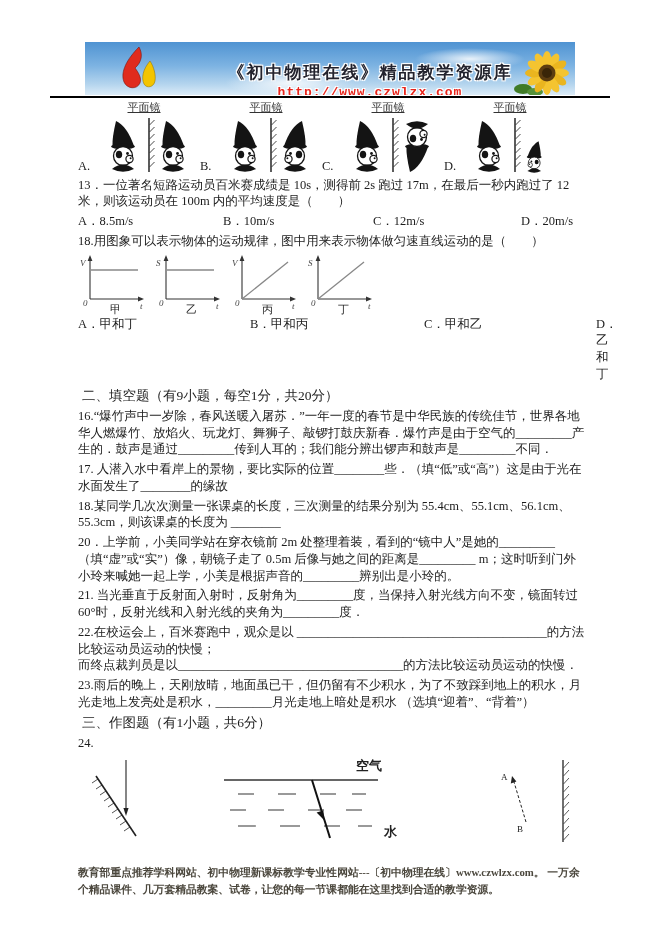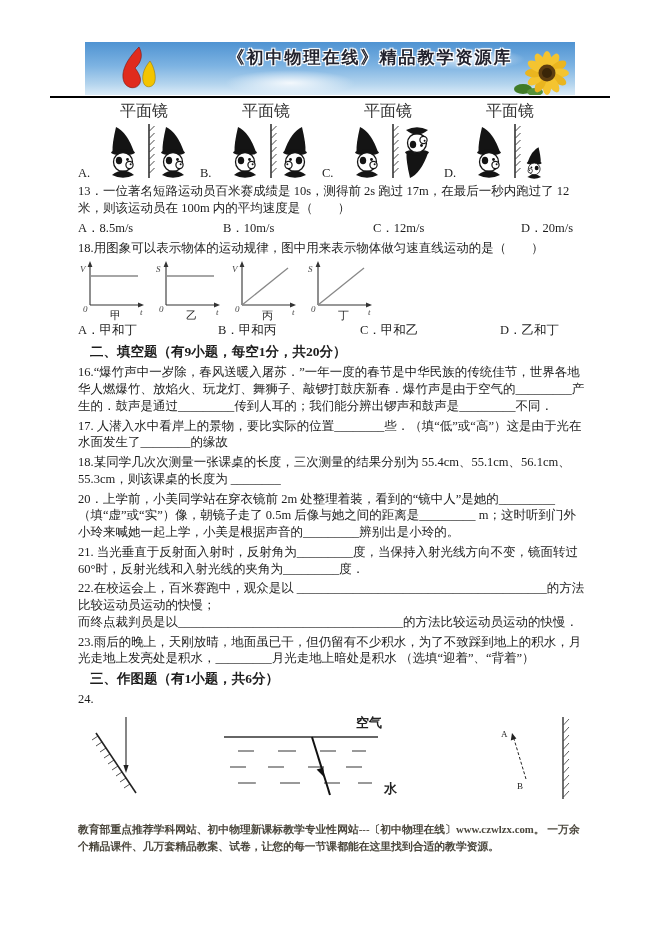--- a/index.html
+++ b/index.html
@@ -3,38 +3,38 @@
 <meta charset="utf-8">
 <style>
   html,body{margin:0;padding:0;background:#e8e8e8;}
   .page{position:relative;width:661px;height:936px;background:#ffffff;overflow:hidden;
         font-family:"Liberation Serif","DejaVu Serif",serif;color:#1c1c1c;}
   
   .banner{position:absolute;left:85px;top:42px;width:490px;height:53px;overflow:hidden;
           background:linear-gradient(180deg,#4f93d2 0%,#7db3e2 45%,#b5d5ee 80%,#dcecf8 100%);}
   .cloud{position:absolute;background:radial-gradient(closest-side,rgba(255,255,255,.85),rgba(255,255,255,0));border-radius:50%;}
   .banner-logo{position:absolute;left:24px;top:3px;}
-  .banner-text{position:absolute;left:100px;top:4px;width:370px;text-align:center;}
+  .banner-text{position:absolute;left:100px;top:19px;width:370px;text-align:center;}
   .banner-title{font-size:17px;font-weight:bold;letter-spacing:2px;color:#23232e;
                 text-shadow:-1px -1px 0 #fff,1px -1px 0 #fff,-1px 1px 0 #fff,1px 1px 0 #fff,0 0 3px #fff;}
   .banner-url{font-family:"Liberation Mono","DejaVu Sans Mono",monospace;font-size:13px;font-weight:bold;
               color:#e8251c;letter-spacing:1px;margin-top:1px;
               text-shadow:-1px -1px 0 #fff,1px -1px 0 #fff,-1px 1px 0 #fff,1px 1px 0 #fff;}
   .banner-flower{position:absolute;right:6px;top:9px;}
   .banner-rule{position:absolute;left:50px;top:96px;width:560px;height:2px;background:#000;}
   
   .content{position:absolute;left:78px;top:100px;width:507px;font-size:12.5px;line-height:1.34;}
   .q{margin:0 0 3px 0;white-space:pre-line;font-family:Liberation Serif, serif;}
   .opts{display:grid;grid-template-columns:145px 150px 148px 1fr;margin:0 0 3px 0;}
-  .opts2{display:grid;grid-template-columns:140px 142px 140px 1fr;margin:0 0 4px 0;}
-  .sec{font-weight:bold;font-size:13.5px;margin:2px 0 3px 12px;}
+  .opts2{display:grid;grid-template-columns:140px 142px 140px 1fr;margin:0 0 4px 0;gap:32px;}
+  .sec{font-weight:normal;font-size:13.5px;margin:2px 0 3px 4px;}
   
   .mirror-row{display:grid;grid-template-columns:122px 122px 122px 1fr;margin-bottom:2px;}
   .mgroup{position:relative;}
-  .mlabel{font-size:16px;text-align:center;width:108px;margin-left:12px;color:#333;}
+  .mlabel{font-size:11px;text-align:center;width:108px;margin-left:12px;color:#333;text-decoration:underline;}
   .mrow{display:flex;align-items:flex-end;}
   .mletter{font-size:12.5px;width:14px;}
   
   .graphs-row{display:flex;gap:8px;margin:2px 0 1px 0;}
   .graph text{font-size:9px;font-style:italic;fill:#444;font-family:"Liberation Serif",serif;}
   .graph text.gname{font-style:normal;font-size:11px;fill:#222;}
   
   .fig24{position:relative;height:96px;margin:2px 0 2px 0;}
   .fig24 text{font-size:13px;font-weight:bold;fill:#222;font-family:"Liberation Serif",serif;}
   .fig24 text.pt{font-size:9px;font-weight:normal;}
@@ -48,20 +48,21 @@
 
   <div class="banner">
     <div class="cloud" style="left:140px;top:28px;width:130px;height:26px;"></div>
     <div class="cloud" style="left:330px;top:6px;width:110px;height:22px;"></div>
     <svg class="banner-logo" width="62" height="48" viewBox="0 0 62 48">
       <path d="M30 2 C18 14 11 27 15 37 C18 44 28 45 31 38 C33 33 29 27 26 23 C33 17 34 9 30 2 Z" fill="#e02b1d" stroke="#7a130c" stroke-width="0.6"></path>
       <path d="M41 16 C34 24 32 33 35 39 C38 44 45 42 46 36 C47 30 45 22 41 16 Z" fill="#f3c400" stroke="#8a6d00" stroke-width="0.5"></path>
     </svg>
     <div class="banner-text">
       <div class="banner-title">《初中物理在线》精品教学资源库</div>
+      <div class="banner-url">http://www.czwlzx.com</div>
     </div>
     <svg class="banner-flower" width="56" height="46" viewBox="0 0 56 46">
       <ellipse cx="10" cy="38" rx="9" ry="5" fill="#3f7b27"></ellipse>
       <ellipse cx="22" cy="41" rx="8" ry="4" fill="#55913a"></ellipse>
       <g>
         <g transform="rotate(0 34 22)">
             <ellipse cx="34" cy="9" rx="4.4" ry="9" fill="#f4c430"></ellipse>
           </g>
         <g transform="rotate(30 34 22)">
             <ellipse cx="34" cy="9" rx="4.4" ry="9" fill="#f4c430"></ellipse>

